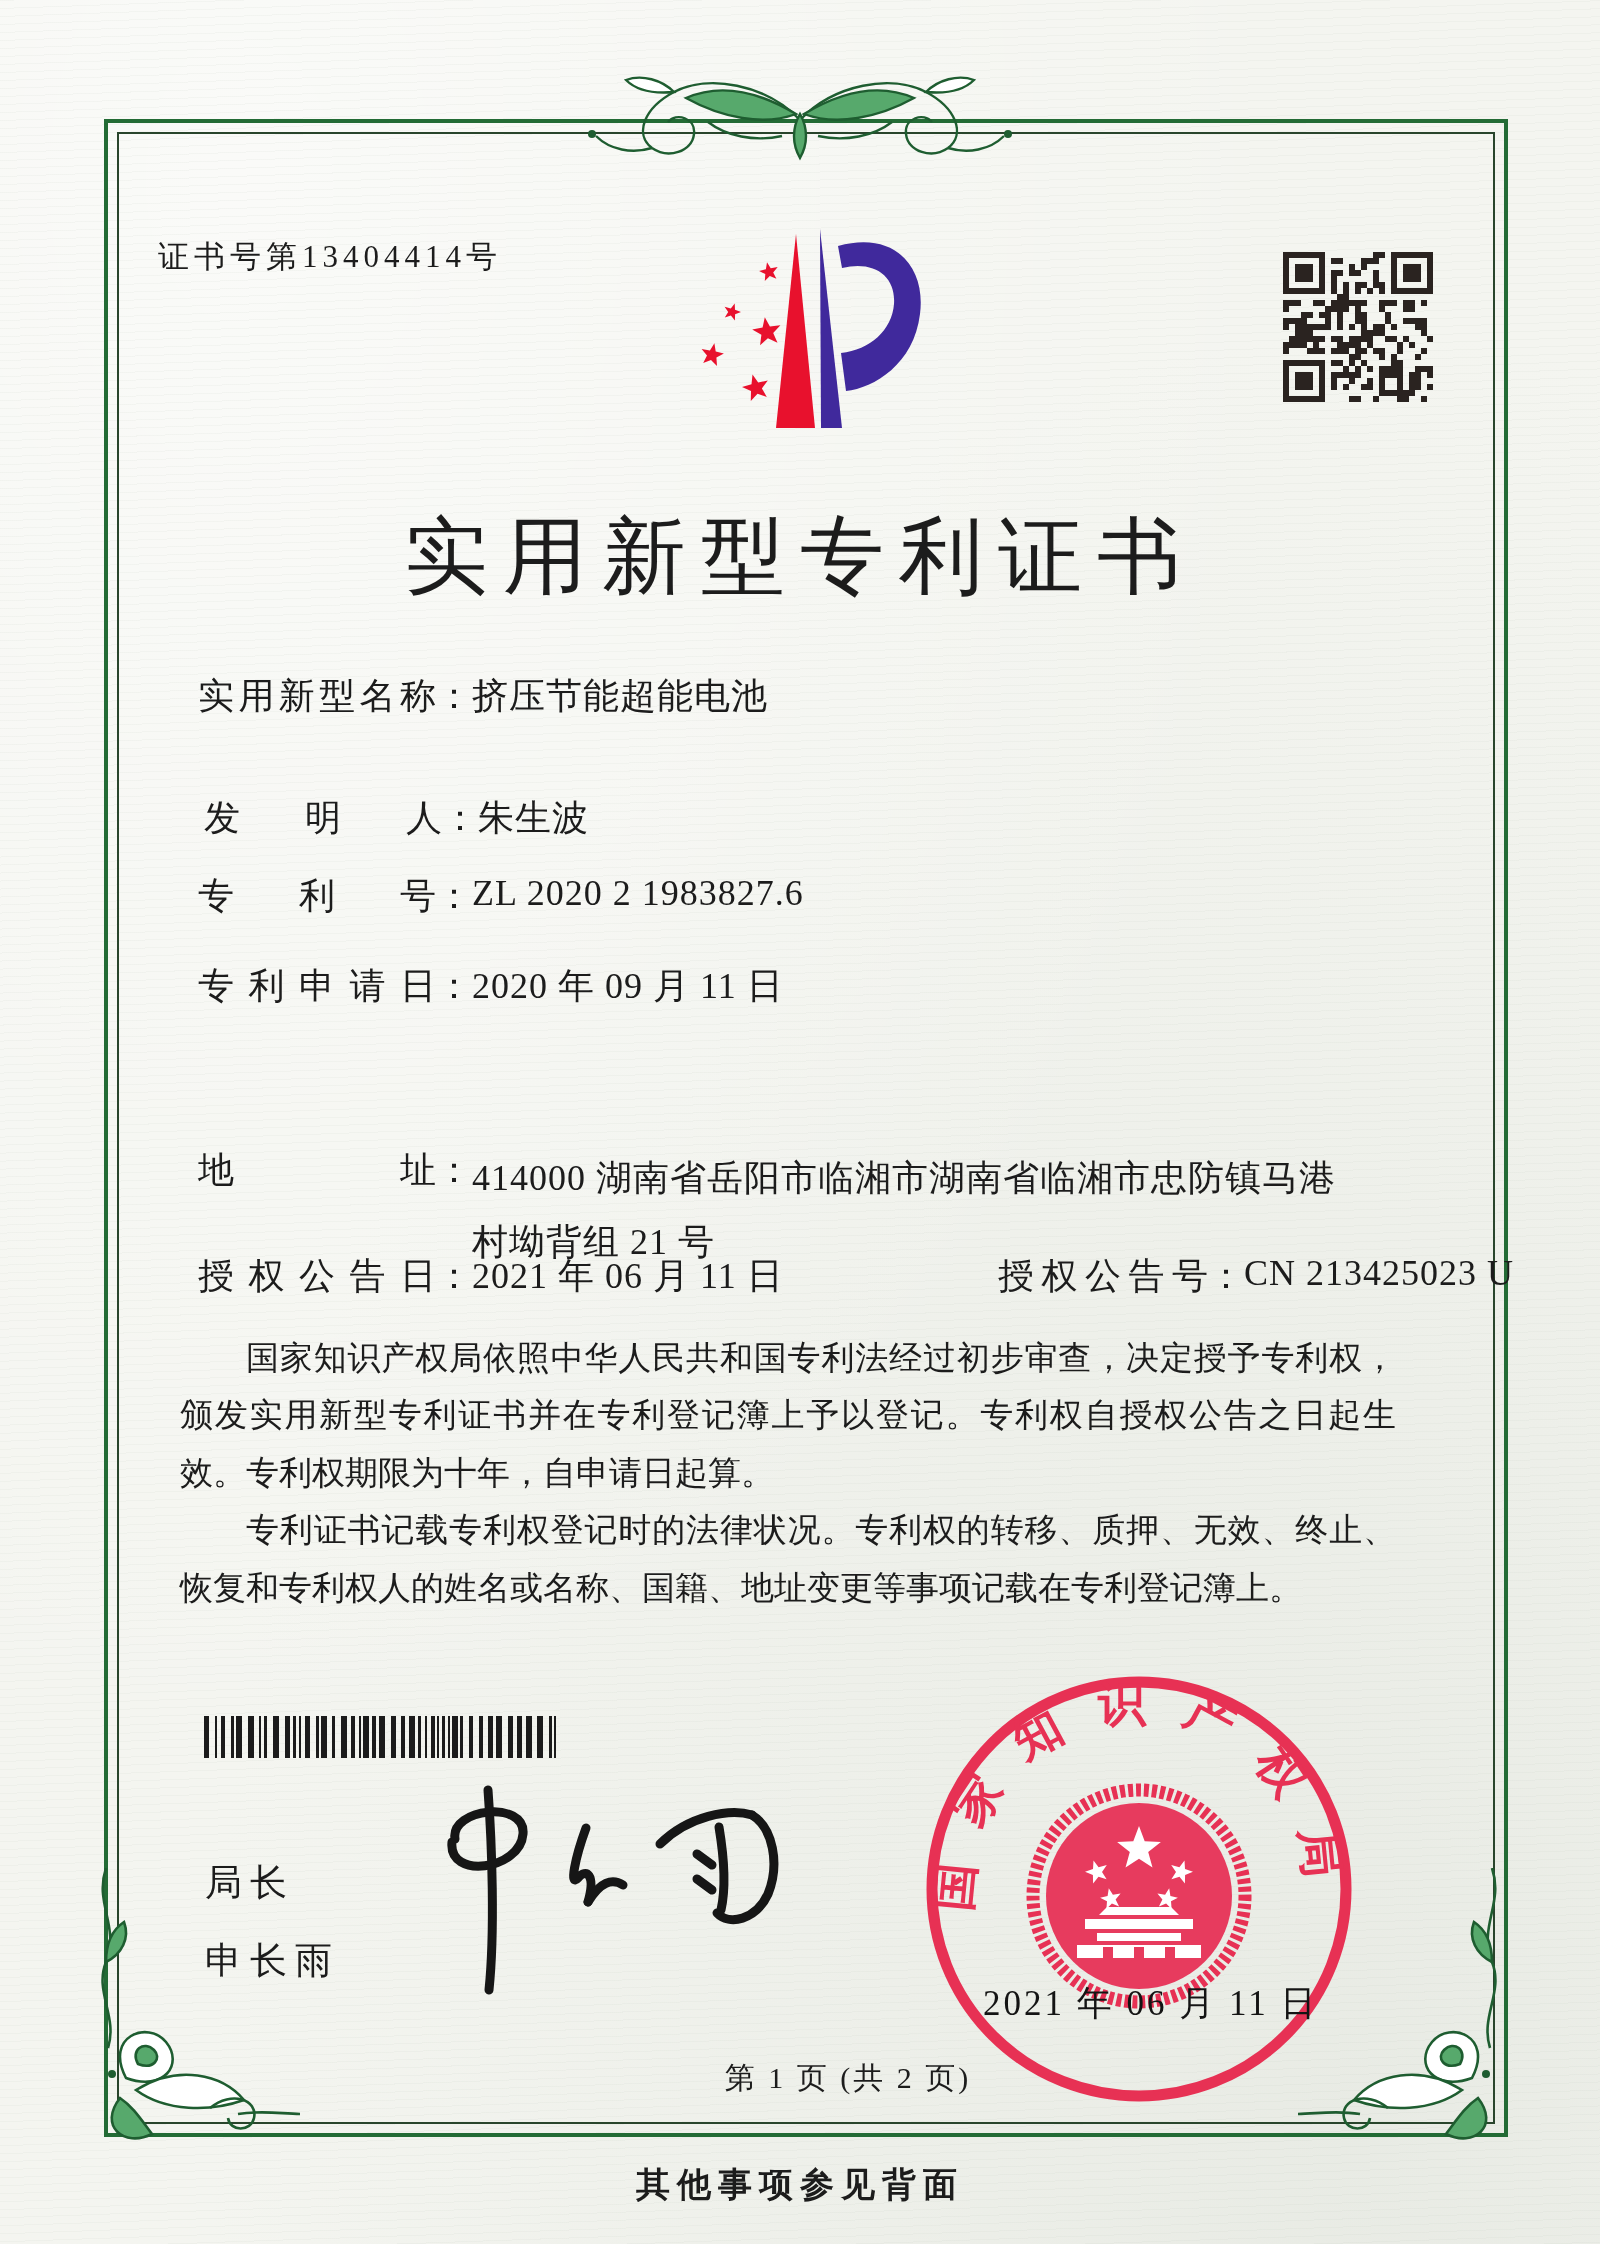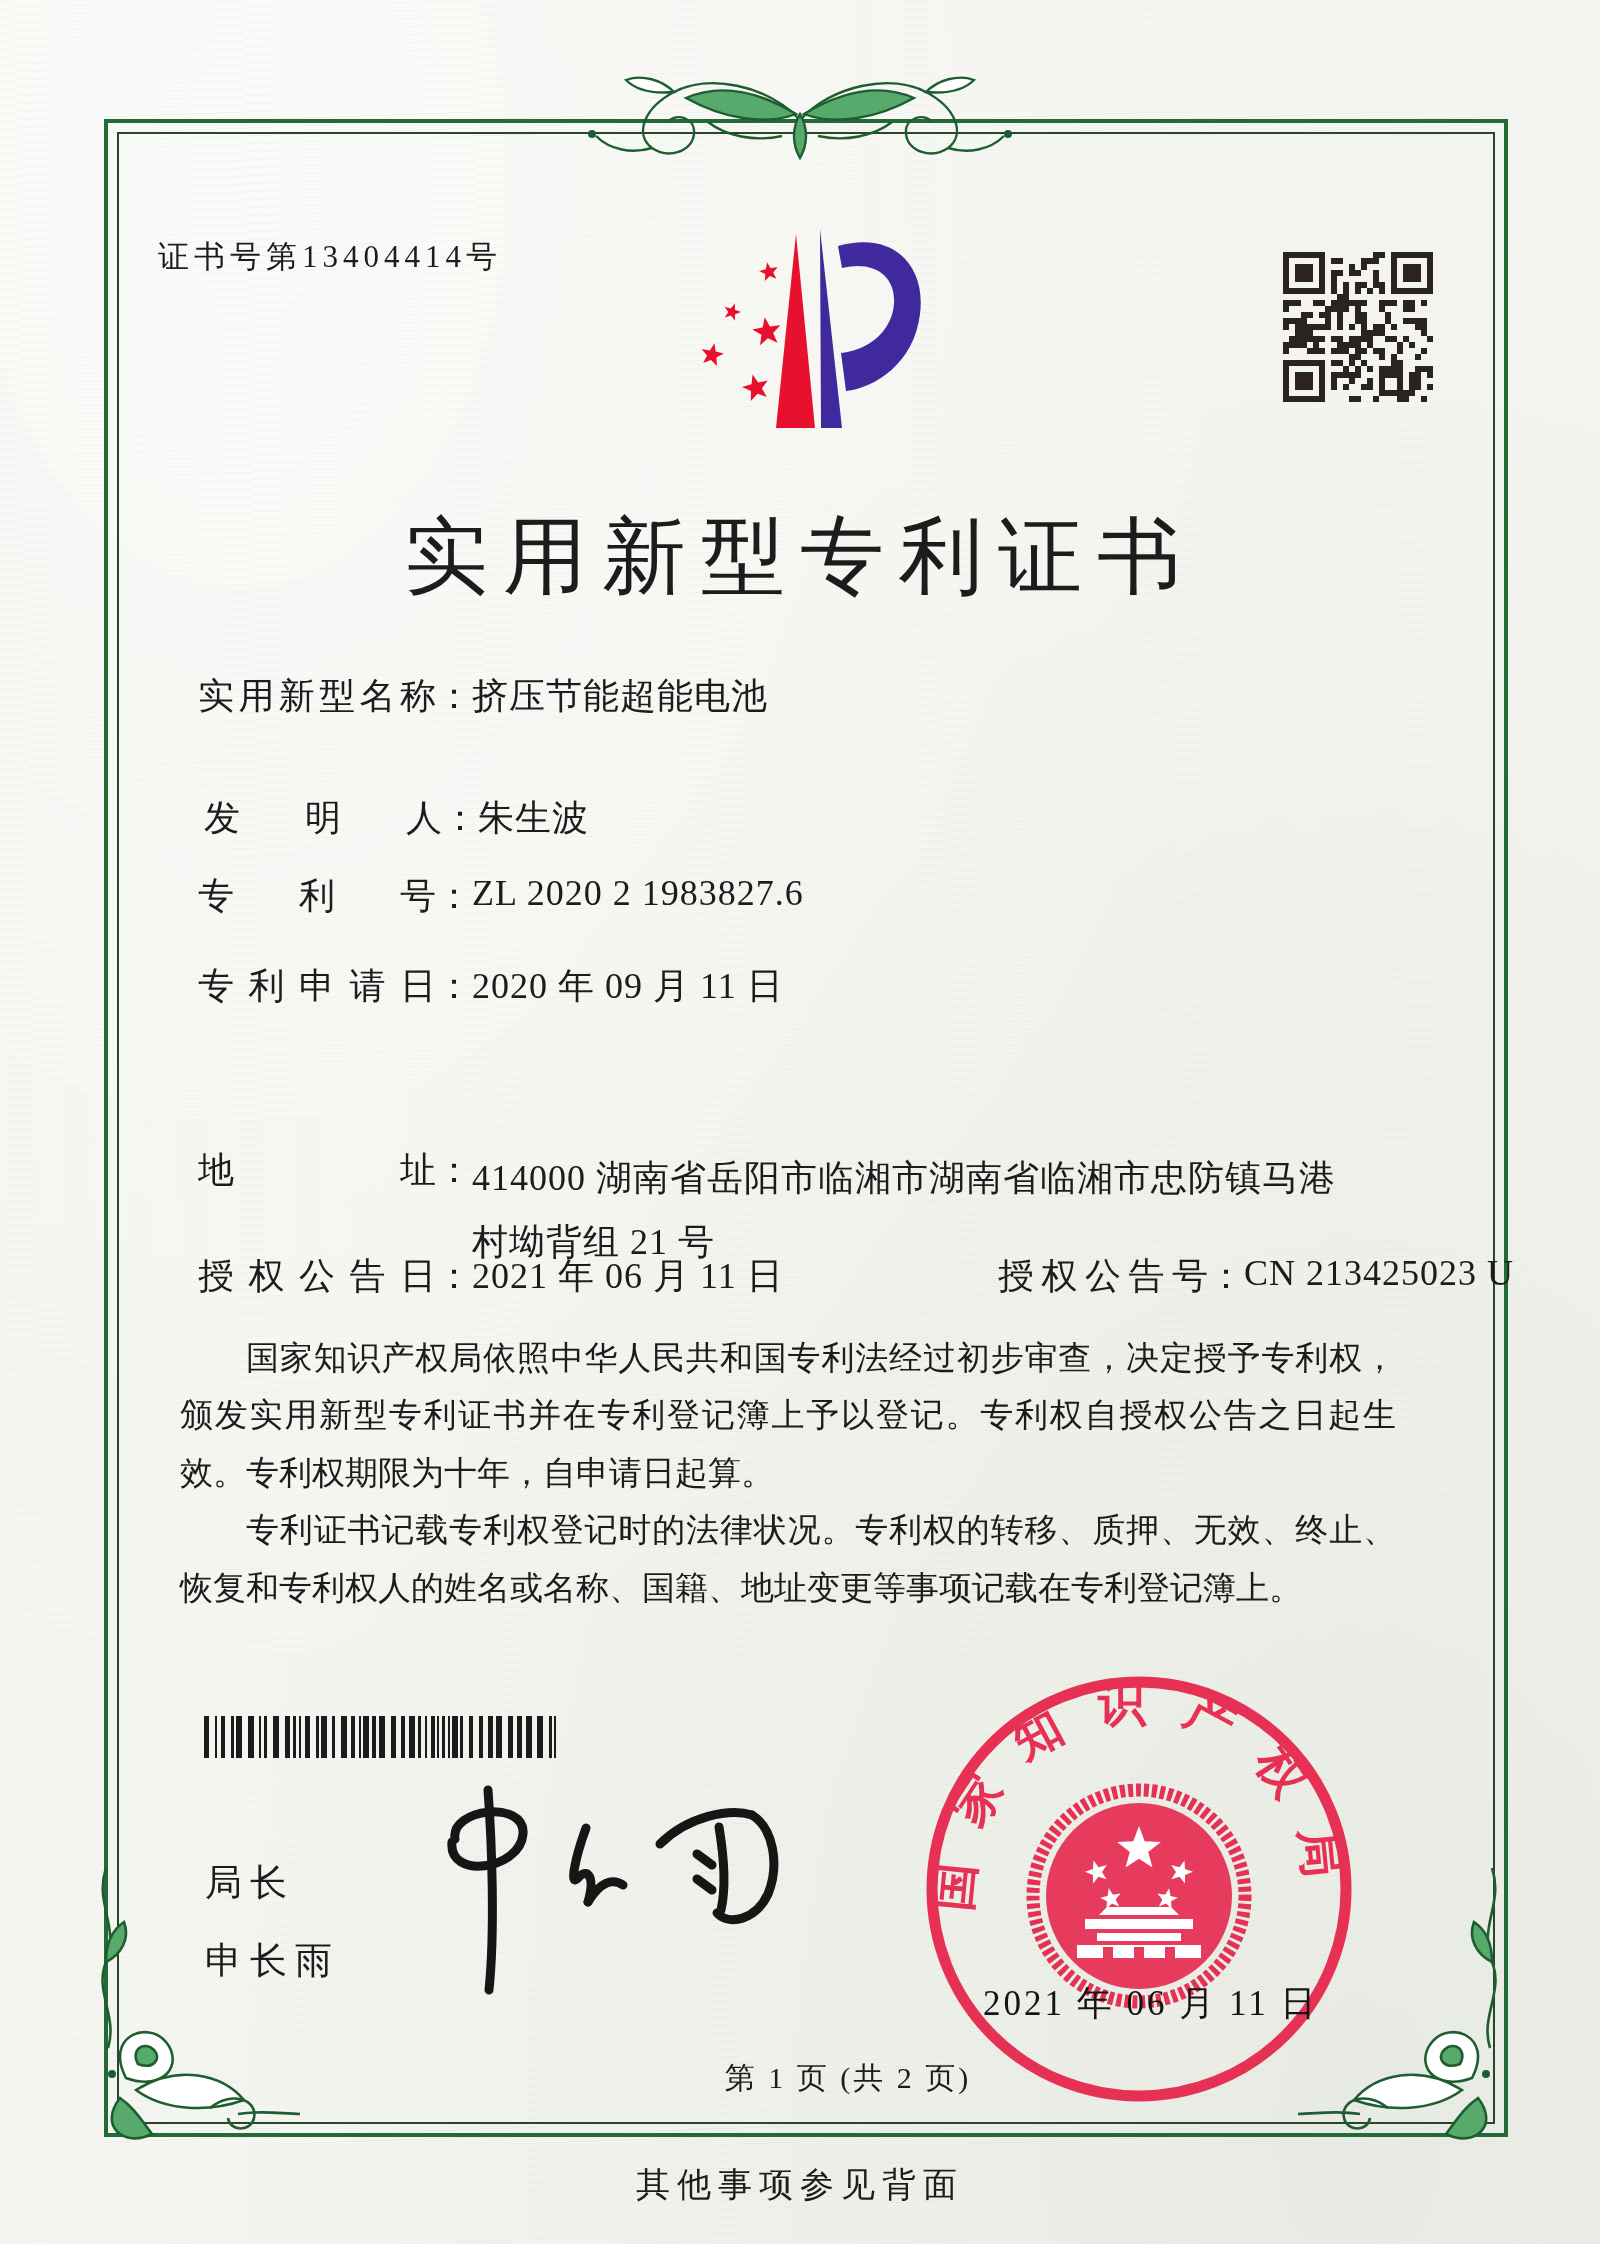--- a/index.html
+++ b/index.html
@@ -35,21 +35,21 @@
   .body-text{position:absolute;left:180px;top:1330px;width:1216px;}
   .body-text p{margin:0;font-size:33px;line-height:1.74;text-indent:2em;text-align:justify;}
   
   .barcode{position:absolute;left:204px;top:1716px;width:358px;height:42px;}
   .signer-role{position:absolute;left:205px;top:1858px;font-size:37px;letter-spacing:8px;}
   .signer-name{position:absolute;left:205px;top:1936px;font-size:37px;letter-spacing:8px;}
   .signature{position:absolute;left:398px;top:1782px;width:436px;height:220px;}
   .seal{position:absolute;left:913px;top:1663px;width:452px;height:452px;}
   .seal-date{position:absolute;left:983px;top:1980px;font-size:35px;letter-spacing:3px;color:#141414;}
   .page-info{position:absolute;left:0;top:2058px;width:100%;text-align:center;font-size:30px;letter-spacing:3px;padding-left:48px;}
-  .back-note{position:absolute;left:0;top:2162px;width:100%;text-align:center;font-size:34px;letter-spacing:7px;}
+  .back-note{position:absolute;left:0;top:2162px;width:100%;text-align:center;font-size:34px;letter-spacing:7px;font-weight:bold;}
 </style>
 </head>
 <body>
 
 <div class="page">
 
   <div class="frame-outer"></div>
   <div class="frame-inner"></div>
 
   <svg class="ornament" style="left:558px;top:62px;" width="484" height="118" viewBox="0 0 484 118">

